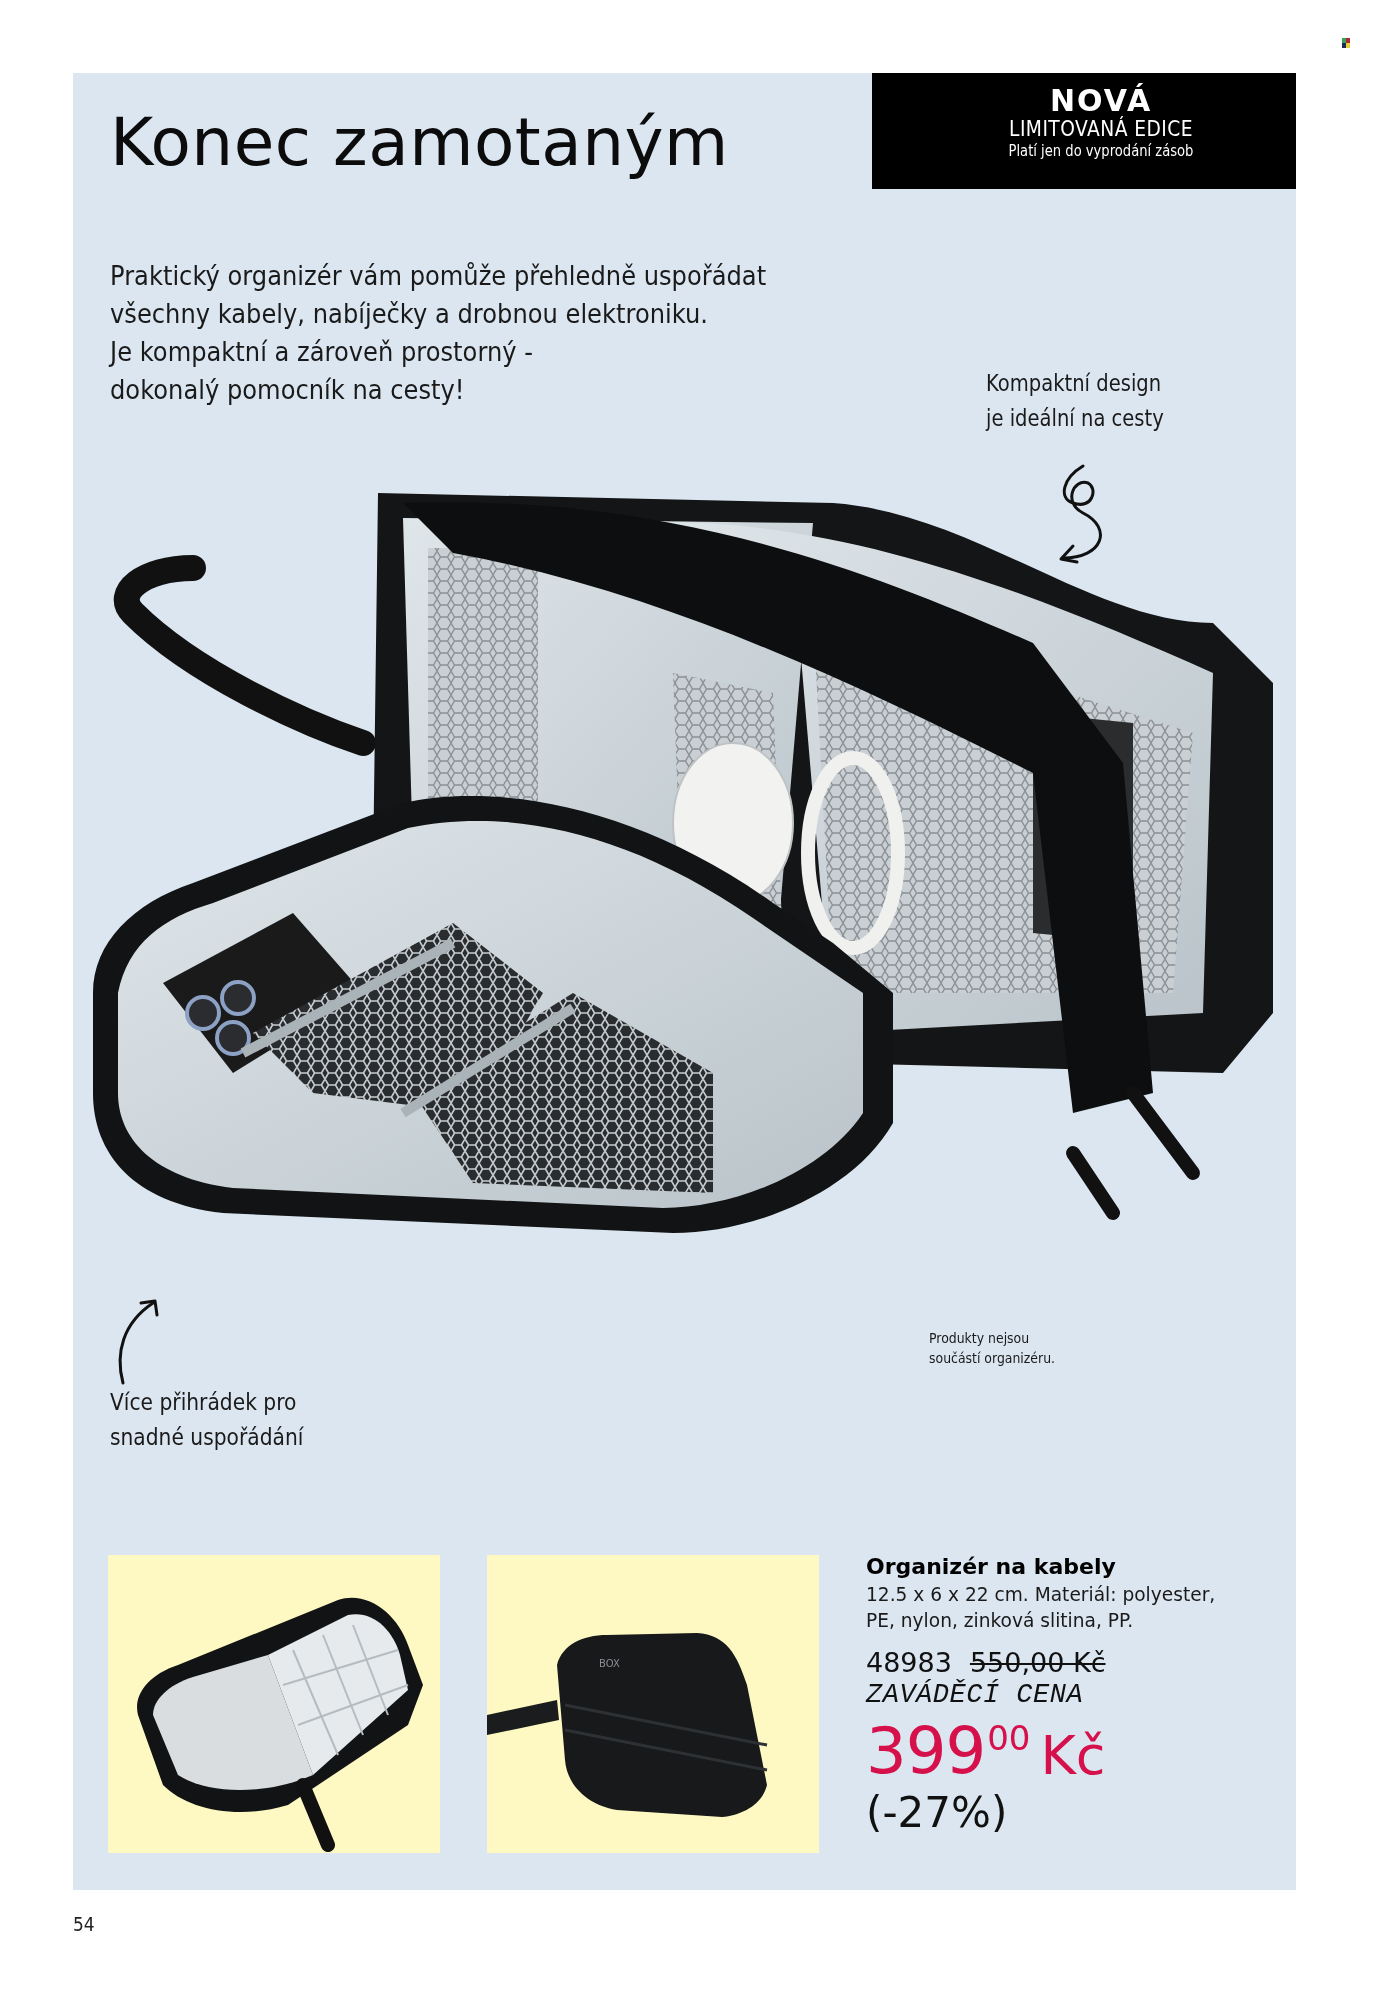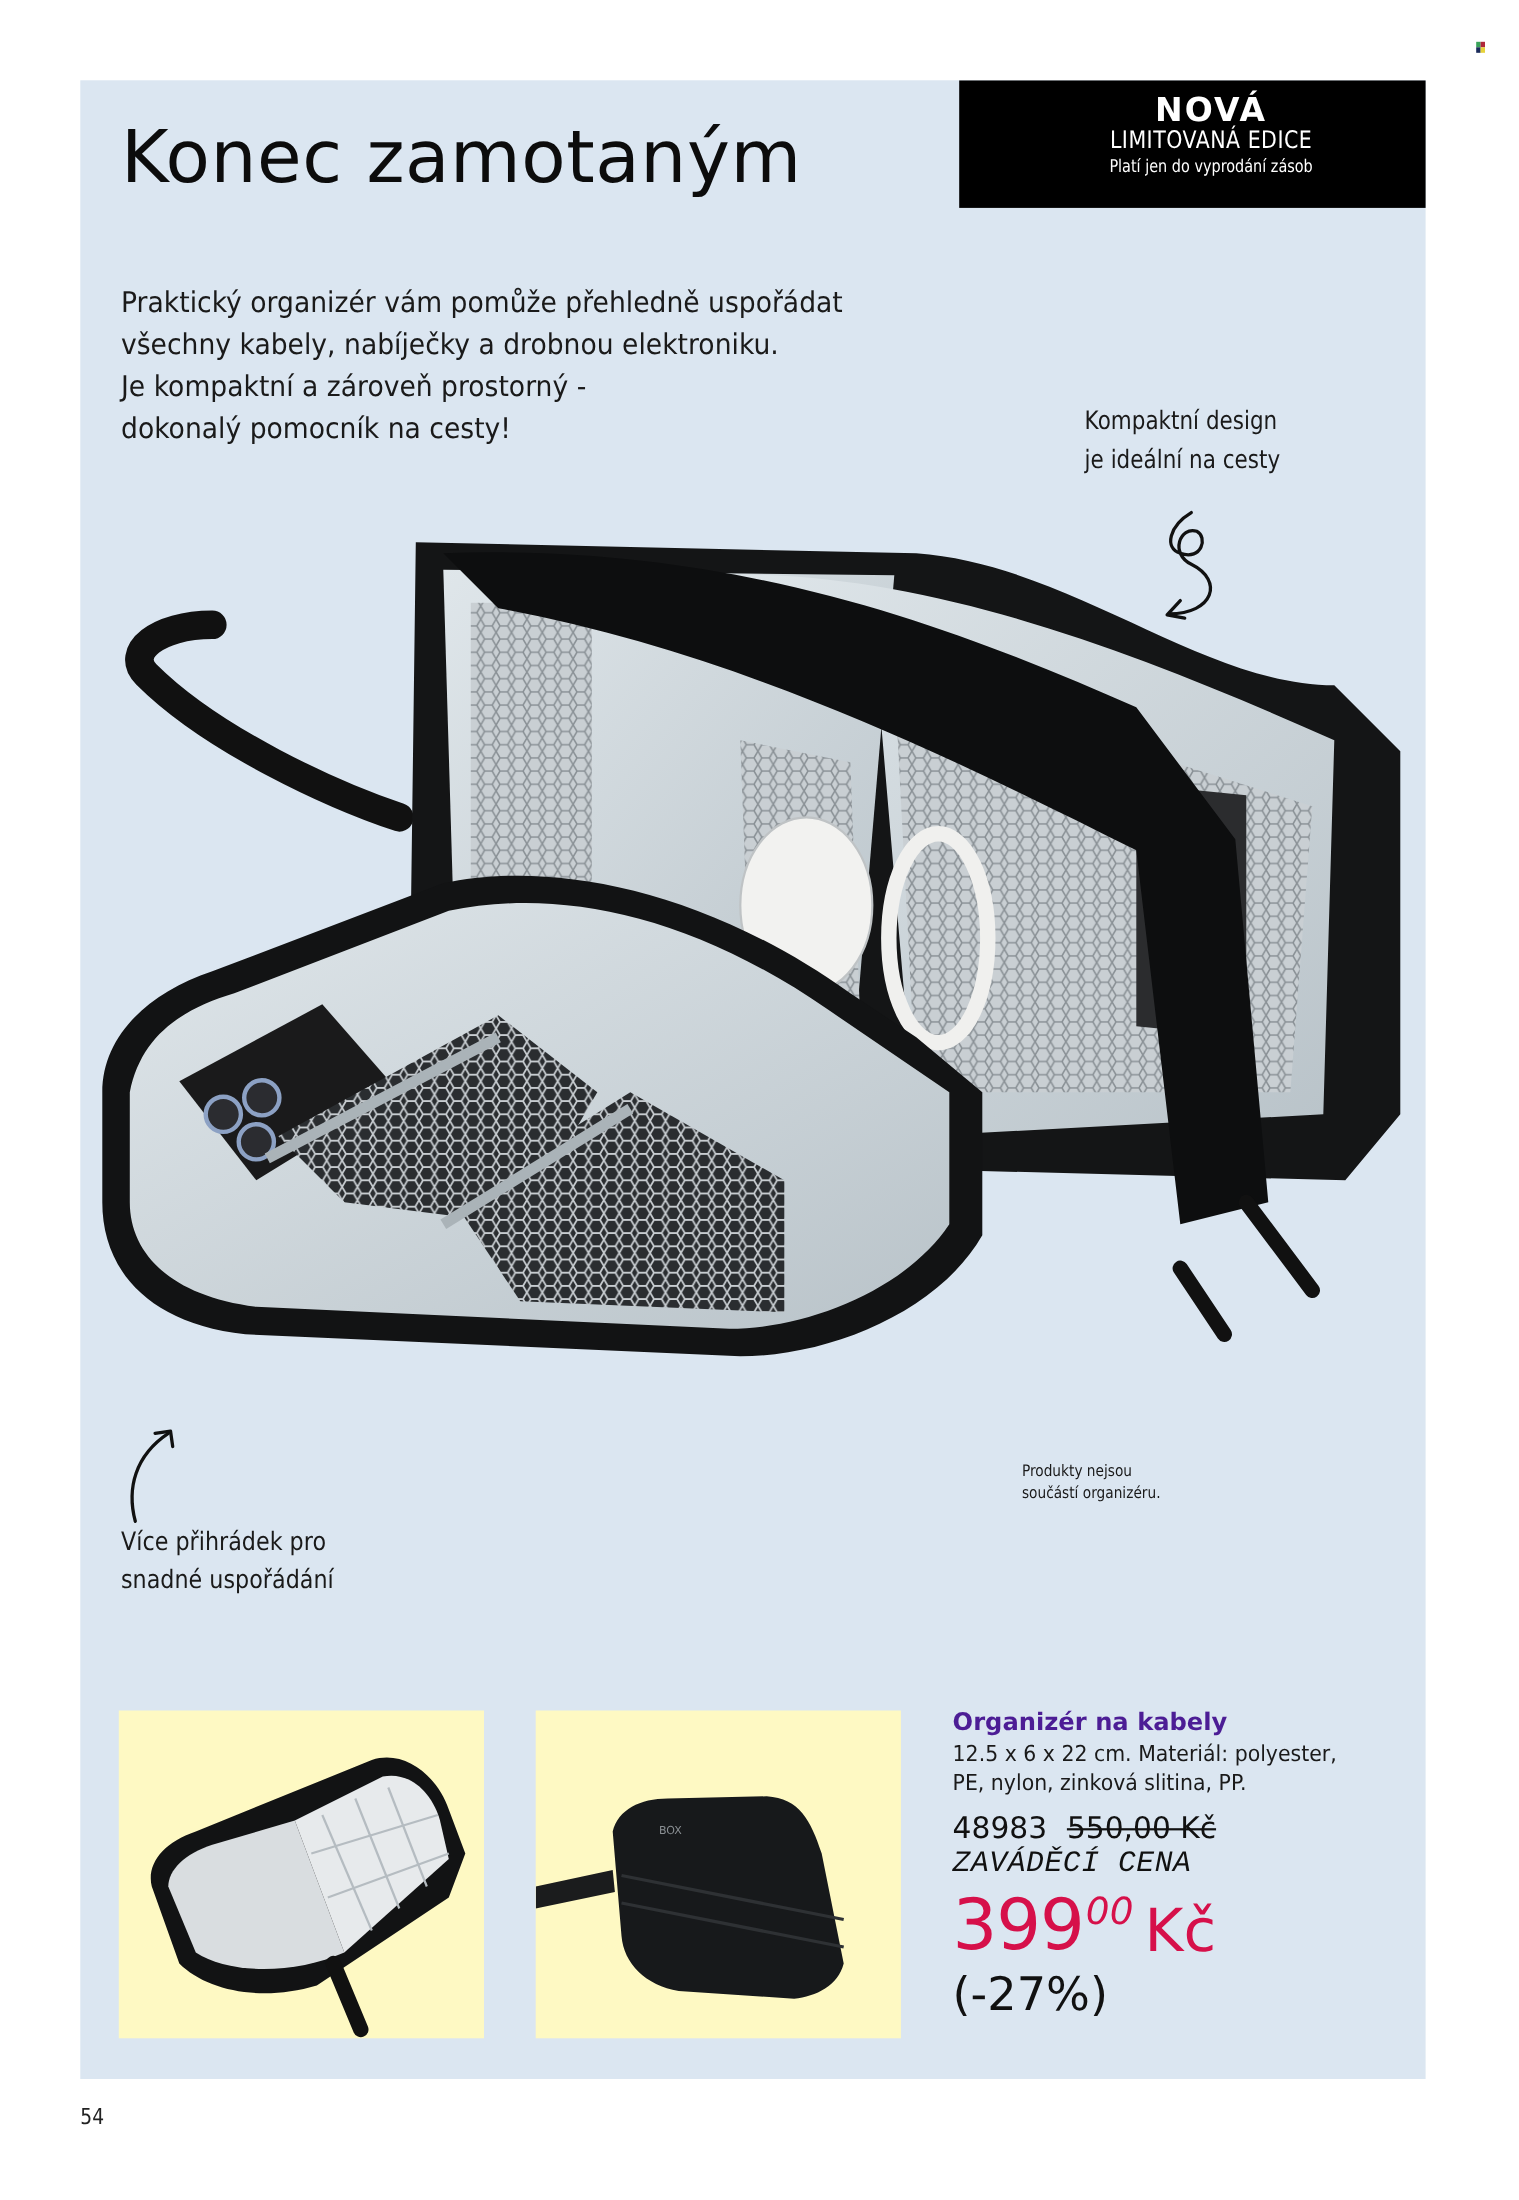--- a/index.html
+++ b/index.html
@@ -34,28 +34,28 @@
     .note-products { position: absolute; left: 856px; top: 1255px; font-family: "DejaVu Sans", sans-serif; font-size: 14.5px; line-height: 20px; color: #1a1a1a; transform: scaleX(0.86); transform-origin: left top; white-space: nowrap; }
 
     
     .hero { position: absolute; left: 0; top: 400px; width: 1223px; height: 860px; }
 
     .thumb { position: absolute; top: 1482px; width: 332px; height: 298px; background: #fef9c3; overflow: hidden; }
     .thumb1 { left: 35px; }
     .thumb2 { left: 414px; }
 
     .product { position: absolute; left: 793px; top: 1480px; width: 420px; }
-    .p-name { font-family: "DejaVu Sans", sans-serif; font-weight: bold; font-size: 22px; line-height: 28px; color: #4c1d95; }
+    .p-name { font-family: "DejaVu Sans", sans-serif; font-weight: bold; font-size: 22px; line-height: 28px; color: #000000; }
     .p-spec { font-family: "DejaVu Sans", sans-serif; font-size: 20px; line-height: 26px; color: #1a1a1a; transform: scaleX(0.93); transform-origin: left top; white-space: nowrap; }
     .p-row { margin-top: 14px; display: flex; align-items: baseline; gap: 18px; font-family: "DejaVu Sans", sans-serif; font-size: 27px; line-height: 32px; color: #111; }
     .p-old { text-decoration: line-through; text-decoration-thickness: 2px; }
     .p-intro { font-family: Liberation Mono, monospace; font-style: italic; font-size: 27px; line-height: 32px; color: #111; letter-spacing: 0.5px; }
     .p-price { margin-top: 8px; color: #d6104a; font-family: "DejaVu Sans", sans-serif; display: flex; align-items: flex-start; line-height: 1; }
     .p-price .main { font-size: 64px; letter-spacing: -1px; }
-    .p-price .cents { font-size: 34px; margin-top: 2px; margin-left: 2px; font-style: italic; }
+    .p-price .cents { font-size: 34px; margin-top: 2px; margin-left: 2px; }
     .p-price .cur { font-size: 54px; margin-left: 10px; margin-top: 10px; }
     .p-disc { font-family: "DejaVu Sans", sans-serif; font-size: 42px; line-height: 52px; color: #111; margin-top: 4px; }
 
     .page-num { position: absolute; left: 73px; top: 1912px; font-family: "DejaVu Sans", sans-serif; font-size: 20px; color: #222; transform: scaleX(0.85); transform-origin: left top; }
   </style>
 </head>
 <body>
 
 <div class="corner-mark">
     <span></span>

